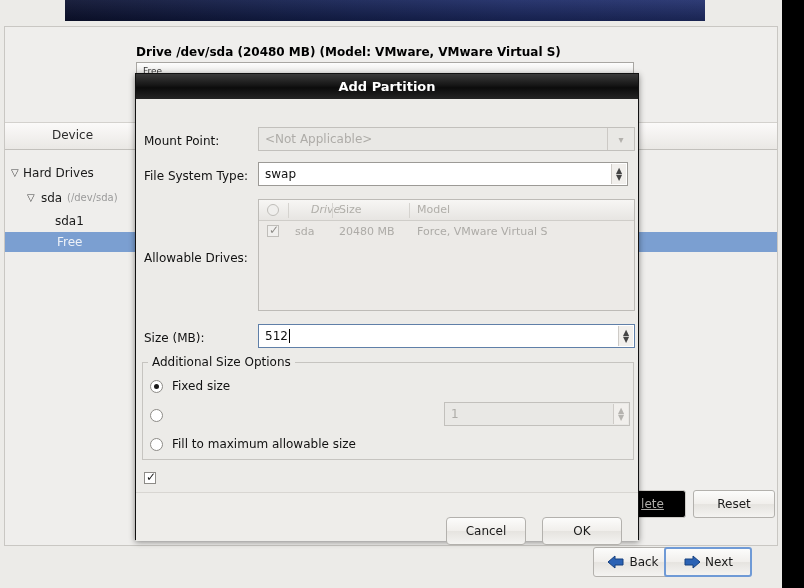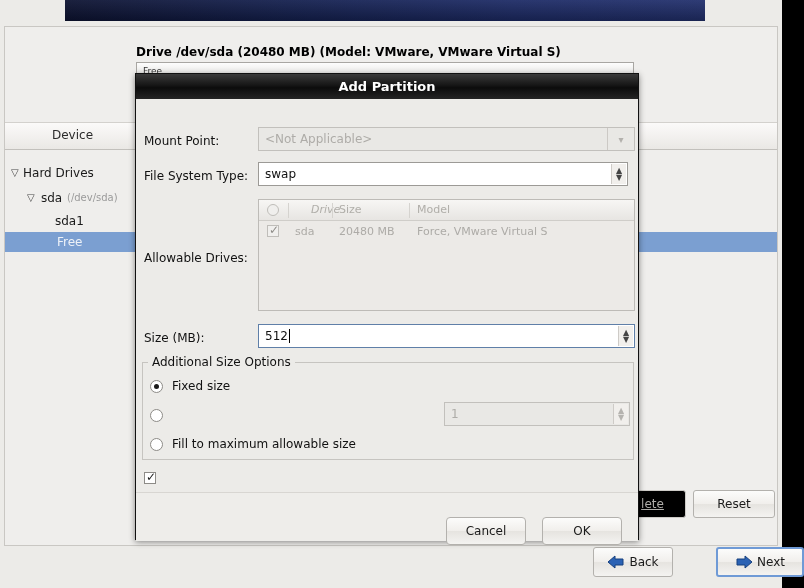--- a/index.html
+++ b/index.html
@@ -85,21 +85,21 @@
     border: 1px solid #b3b1ad; border-radius: 3px;
     font-size: 12px; color: #1a1a1a;
     display: flex; align-items: center; justify-content: center;
     box-sizing: border-box;
   }
   .gbtn.disabled { color: #b0aeaa; background: #000000; border-color: #cdcbc7; text-decoration: underline; }
   #btn-delete { left: 619px; top: 490px; width: 67px; }
   #btn-reset  { left: 693px; top: 490px; width: 82px; }
 
   #btn-back { left: 593px; top: 547px; width: 80px; height: 30px; }
-  #btn-next { left: 716px; top: 547px; width: 88px; height: 30px;
+  #btn-next { left: 664px; top: 547px; width: 88px; height: 30px;
               border: 2px solid #6f9ad6; }
   .arrow-ico { width: 18px; height: 14px; margin-right: 4px; }
 
   
   #dialog {
     position: absolute; left: 135px; top: 73px; width: 504px; height: 467px;
     background: #ecebe8;
     border: 1px solid #111;
     box-sizing: border-box;
     box-shadow: 0 2px 6px rgba(0,0,0,.45);

